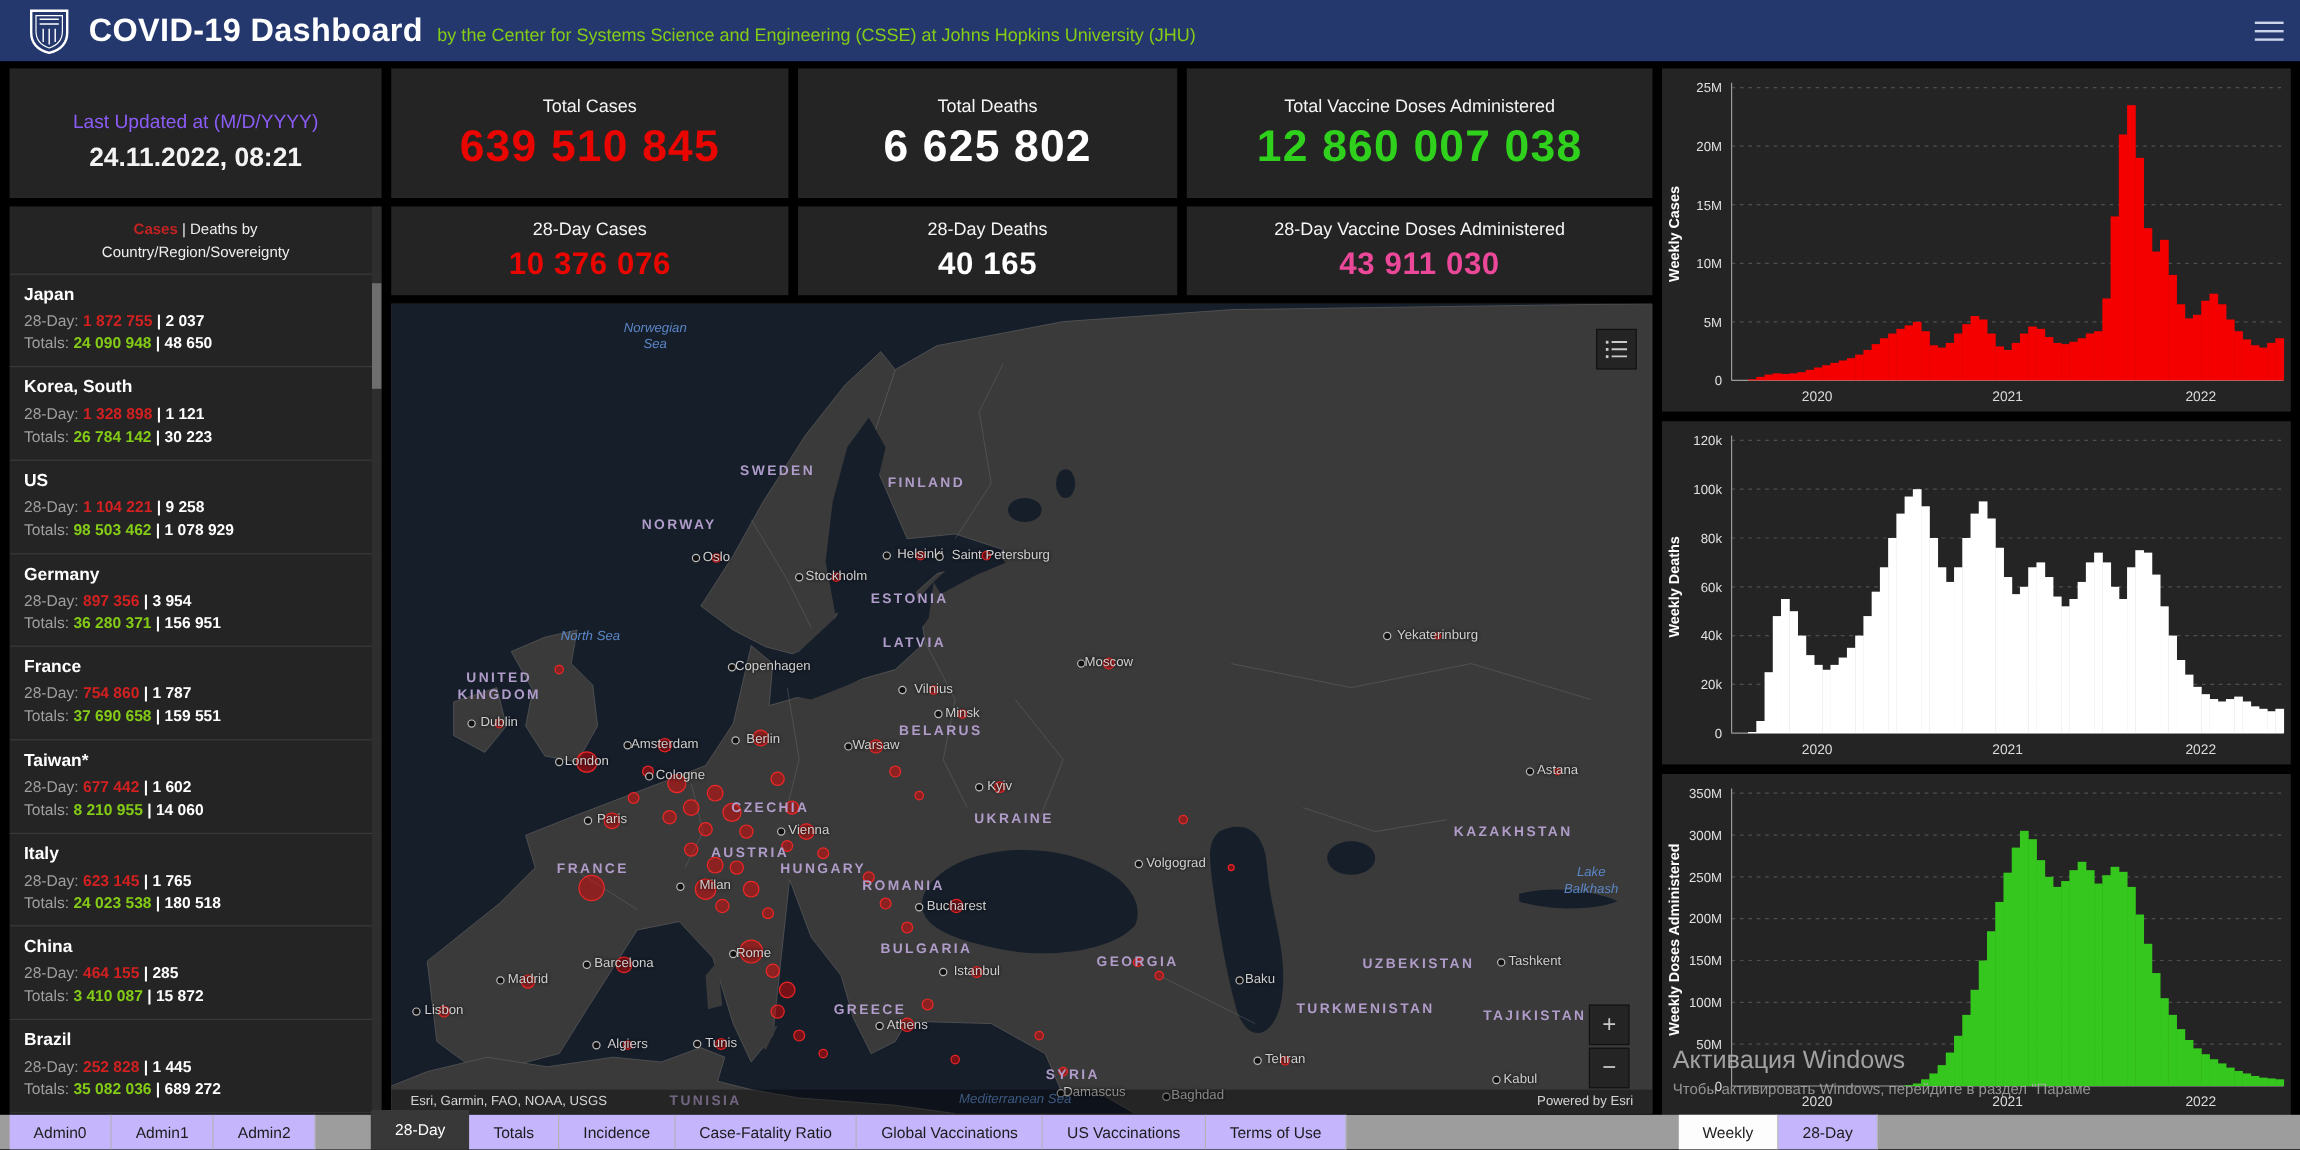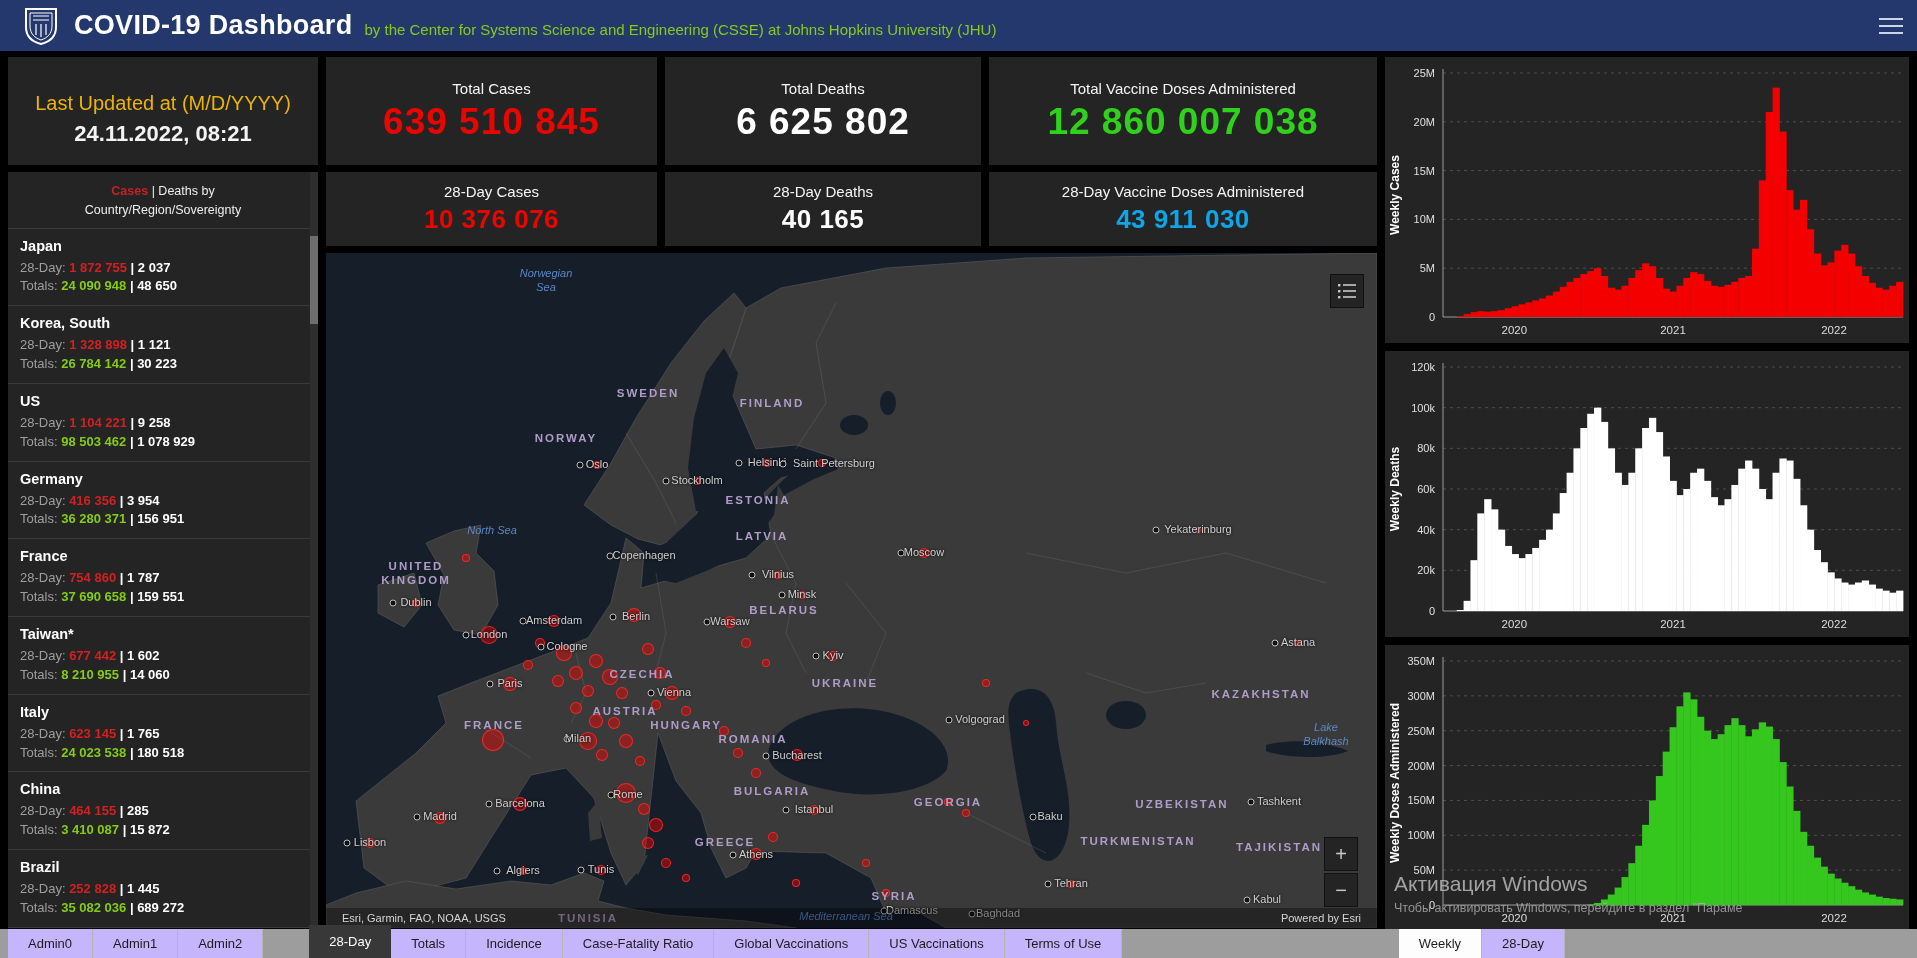--- a/index.html
+++ b/index.html
@@ -10,21 +10,21 @@
   .hdr-title{color:#fff;font-size:27px;font-weight:bold;letter-spacing:.3px;}
   .hdr-sub{color:#84cc16;font-size:15px;margin-left:12px;padding-top:7px;}
   .burger{margin-left:auto;width:24px;cursor:pointer;}
   .burger div{height:2px;background:#cdd5ea;margin:5px 0;}
   
   .content{display:grid;grid-template-columns:310px 1051px 1fr;grid-template-rows:108px 74px 675px;
     gap:7px 8px;padding:6px 8px;box-sizing:border-box;height:878px;}
   .card{background:#242424;color:#f3f3f3;}
   
   .updated{grid-column:1;grid-row:1;display:flex;flex-direction:column;align-items:center;justify-content:center;}
-  .updated .lab{font-size:20px;color:#eab308;margin-top:16px;}
+  .updated .lab{font-size:16px;color:#8b5cf6;margin-top:16px;}
   .updated .val{font-size:22px;font-weight:bold;margin-top:6px;}
   .clist{grid-column:1;grid-row:2/4;position:relative;overflow:hidden;}
   .clist-head{font-size:12.5px;text-align:center;padding:10px 6px 8px;color:#eee;line-height:1.5;}
   .clist-head .red{color:#c42222;font-weight:bold;}
   .citem{border-top:1px solid #3a3a3a;padding:7px 12px 9px;font-size:13px;line-height:1.45;cursor:pointer;}
   .citem .cname{font-weight:bold;font-size:14.5px;color:#fff;margin-bottom:2px;}
   .glab{color:#9f9f9f;}
   .v-red{color:#d32020;font-weight:bold;}
   .v-red2{color:#84cc16;font-weight:bold;}
   .v-wht{color:#fff;font-weight:bold;}
@@ -112,21 +112,21 @@
           <div><span class="glab">28-Day: </span><span class="v-red">1 328 898</span><span class="sep"> | </span><span class="v-wht">1 121</span></div>
           <div><span class="glab">Totals: </span><span class="v-red2">26 784 142</span><span class="sep"> | </span><span class="v-wht">30 223</span></div>
         </div>
         <div class="citem">
           <div class="cname">US</div>
           <div><span class="glab">28-Day: </span><span class="v-red">1 104 221</span><span class="sep"> | </span><span class="v-wht">9 258</span></div>
           <div><span class="glab">Totals: </span><span class="v-red2">98 503 462</span><span class="sep"> | </span><span class="v-wht">1 078 929</span></div>
         </div>
         <div class="citem">
           <div class="cname">Germany</div>
-          <div><span class="glab">28-Day: </span><span class="v-red">416 356</span><span class="sep"> | </span><span class="v-wht">3 954</span></div>
+          <div><span class="glab">28-Day: </span><span class="v-red">897 356</span><span class="sep"> | </span><span class="v-wht">3 954</span></div>
           <div><span class="glab">Totals: </span><span class="v-red2">36 280 371</span><span class="sep"> | </span><span class="v-wht">156 951</span></div>
         </div>
         <div class="citem">
           <div class="cname">France</div>
           <div><span class="glab">28-Day: </span><span class="v-red">754 860</span><span class="sep"> | </span><span class="v-wht">1 787</span></div>
           <div><span class="glab">Totals: </span><span class="v-red2">37 690 658</span><span class="sep"> | </span><span class="v-wht">159 551</span></div>
         </div>
         <div class="citem">
           <div class="cname">Taiwan*</div>
           <div><span class="glab">28-Day: </span><span class="v-red">677 442</span><span class="sep"> | </span><span class="v-wht">1 602</span></div>
@@ -172,21 +172,21 @@
     <div class="stat-card">
       <div class="stat-label">28-Day Cases</div>
       <div class="stat-value" style="color: rgb(234, 6, 0);">10 376 076</div>
     </div>
     <div class="stat-card">
       <div class="stat-label">28-Day Deaths</div>
       <div class="stat-value" style="color: rgb(255, 255, 255);">40 165</div>
     </div>
     <div class="stat-card">
       <div class="stat-label">28-Day Vaccine Doses Administered</div>
-      <div class="stat-value" style="color: #0ea5e9;">43 911 030</div>
+      <div class="stat-value" style="color: #ec4899;">43 911 030</div>
     </div>
   </div>
 
   <div class="map">
     <svg class="base" width="1051" height="675" viewBox="0 0 1051 675">
       <rect x="0" y="0" width="1051" height="675" fill="#161e2a"></rect>
 
       <path fill="#3a3a3a" stroke="#5a5a5a" stroke-width="0.6" d="M398,122 L420,55 L455,35 L560,15 L700,5 L1051,0 L1051,675 L620,675 L585,655 L560,660 L545,625 L500,600 L430,598 L420,615 L400,625 L385,595 L375,560 L350,528 L332,480 L318,610 L300,632 L285,600 L268,545 L240,515 L205,522 L165,585 L140,625 L75,642 L38,615 L30,548 L90,500 L120,470 L112,443 L150,428 L210,405 L262,385 L285,350 L300,285 L318,300 L315,335 L360,322 L420,305 L445,282 L438,240 L455,225 L505,212 L510,205 L470,192 L430,196 Z"></path>
 
       <path fill="#3a3a3a" stroke="#5a5a5a" stroke-width="0.6" d="M258,252 L285,210 L310,165 L345,110 L378,68 L408,40 L420,55 L398,122 L390,170 L380,220 L372,258 L360,280 L335,292 L312,286 L285,272 Z"></path>
@@ -345,21 +345,21 @@
         <div class="mdot-city" style="left: 164px; top: 431px;"></div>
         <div class="mlab city" style="left: 184px; top: 431px;">Paris</div>
         <div class="mlab country" style="left: 299px; top: 458px;">AUSTRIA</div>
         <div class="mlab country" style="left: 360px; top: 472px;">HUNGARY</div>
         <div class="mdot-city" style="left: 622.8px; top: 467px;"></div>
         <div class="mlab city" style="left: 654px; top: 467px;">Volgograd</div>
         <div class="mlab country" style="left: 935px; top: 441px;">KAZAKHSTAN</div>
         <div class="mlab country" style="left: 427px; top: 486px;">ROMANIA</div>
         <div class="mlab country" style="left: 168px; top: 472px;">FRANCE</div>
         <div class="mdot-city" style="left: 241px; top: 486px;"></div>
-        <div class="mlab city" style="left: 252px; top: 486px; text-align: right;">Milan</div>
+        <div class="mlab city" style="left: 270px; top: 486px; text-align: right;">Milan</div>
         <div class="mdot-city" style="left: 439.8px; top: 503px;"></div>
         <div class="mlab city" style="left: 471px; top: 503px;">Bucharest</div>
         <div class="mlab sea" style="left: 1000px; top: 482px;">Lake
 Balkhash</div>
         <div class="mdot-city" style="left: 162.8px; top: 551px;"></div>
         <div class="mlab city" style="left: 194px; top: 551px;">Barcelona</div>
         <div class="mdot-city" style="left: 91.2px; top: 564px;"></div>
         <div class="mlab city" style="left: 114px; top: 564px;">Madrid</div>
         <div class="mdot-city" style="left: 284.8px; top: 542px;"></div>
         <div class="mlab city" style="left: 302px; top: 542px;">Rome</div>

